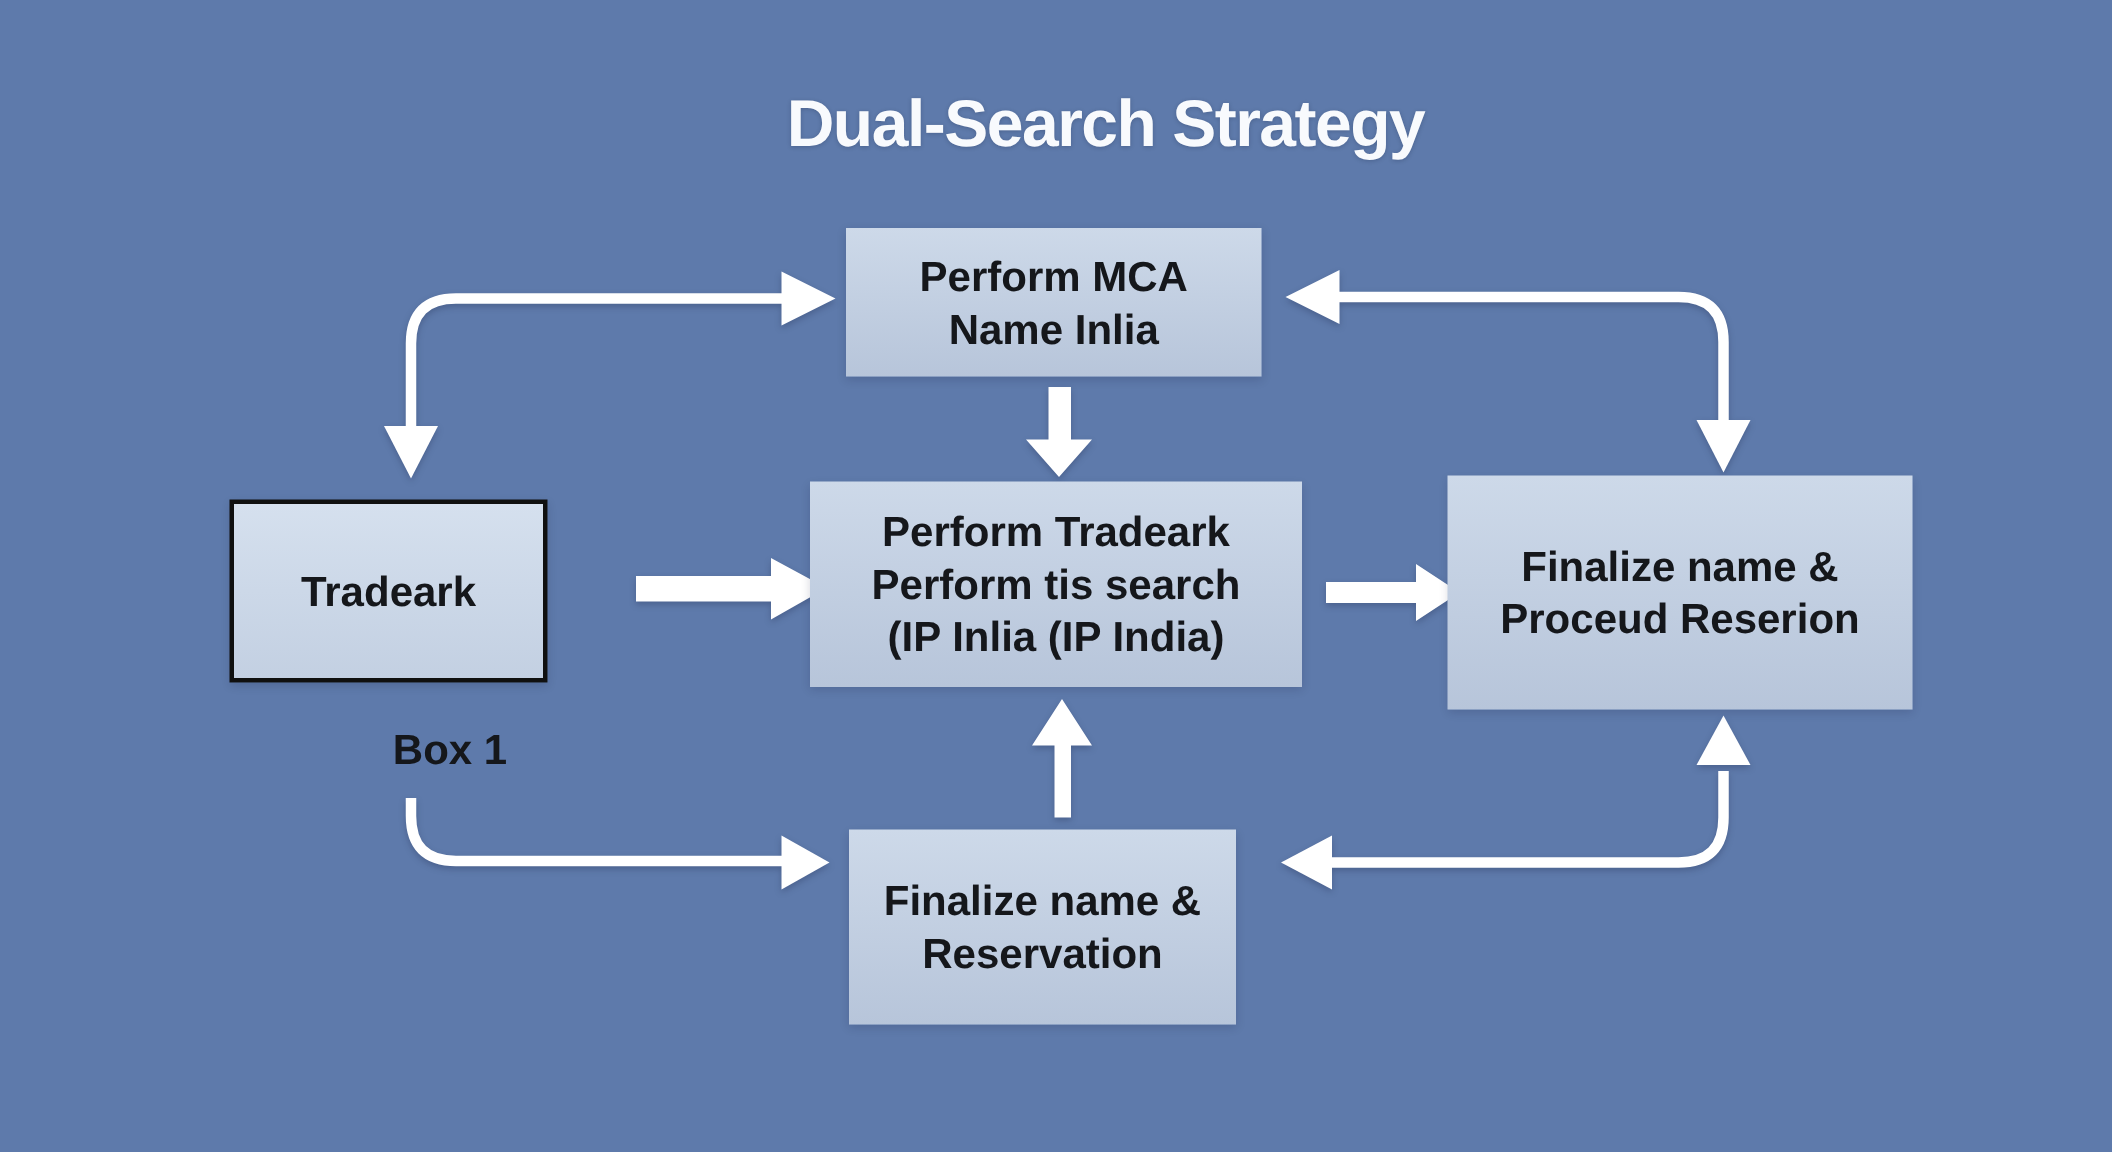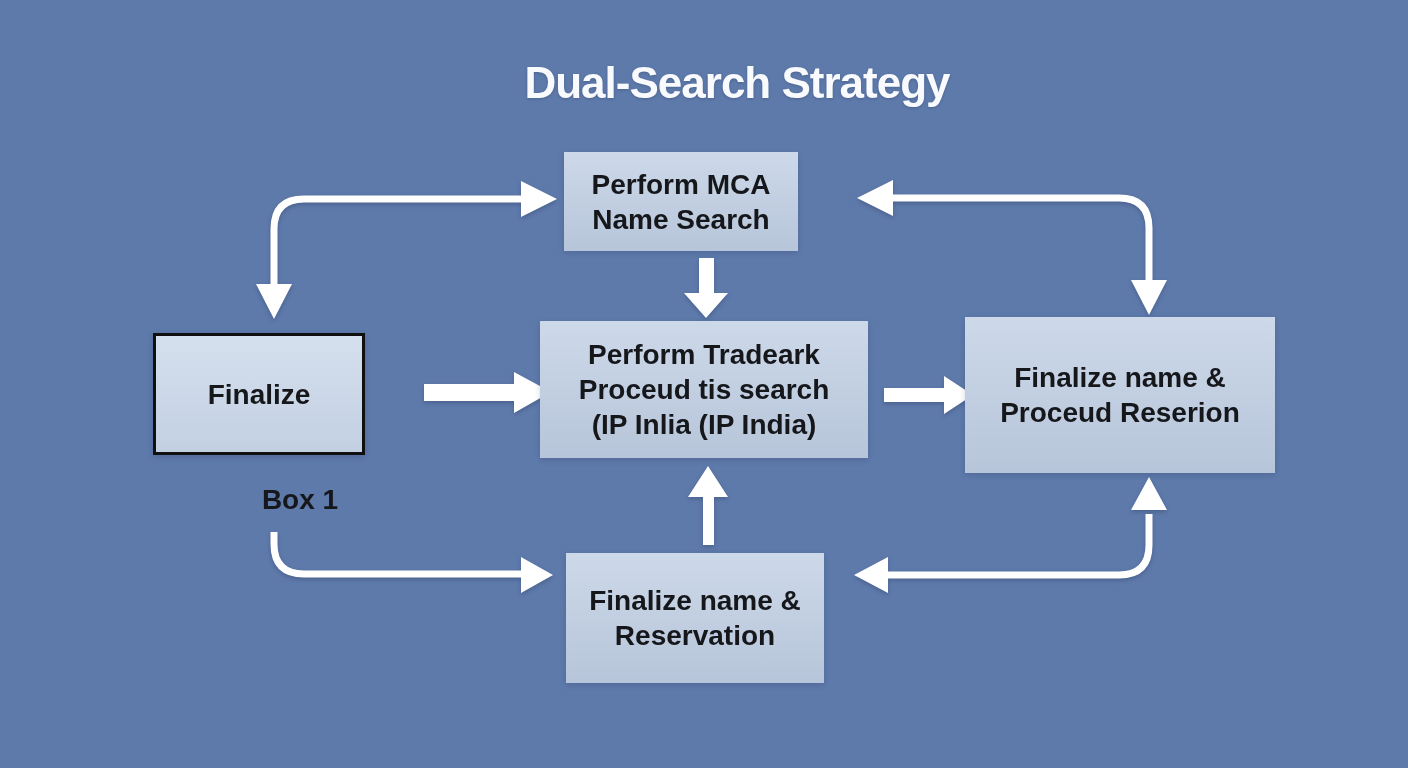--- a/index.html
+++ b/index.html
@@ -22,21 +22,21 @@
   .arrows polygon{fill:var(--arrow-white,#fff);stroke:none;}
   .node{
     position:absolute;box-sizing:border-box;
     display:flex;align-items:center;justify-content:center;text-align:center;
     background:linear-gradient(180deg,var(--box-fill-light,#cdd9e9),var(--box-fill,#b7c5da));
     color:var(--text-dark,#15171b);
     font-weight:bold;font-size:28px;line-height:35px;
     box-shadow:0 2px 6px rgba(20,30,60,.18);
   }
   .node-text span{display:block;}
-  #node-mca{left:564px;top:152px;width:234px;height:99px;}
+  #node-mca{left:564px;top:152px;width:277px;height:99px;}
   #node-brainstorm{left:153px;top:333px;width:212px;height:122px;
     border:3px solid var(--box-border,#101010);
     background:linear-gradient(180deg,#d5e0ee,#c3d0e2);}
   #node-trademark{left:540px;top:321px;width:328px;height:137px;}
   #node-finalize-right{left:965px;top:317px;width:310px;height:156px;}
   #node-finalize-bottom{left:566px;top:553px;width:258px;height:130px;}
   .caption{
     position:absolute;left:252px;top:484px;transform:translateX(-50%);
     font-weight:bold;font-size:28px;color:var(--text-dark,#15171b);
     white-space:nowrap;
@@ -88,34 +88,34 @@
     <g>
       <path d="M868,575 L1103,575 Q1133,575 1133,545 L1133,514"></path>
       <polygon points="872,557 872,593 838,575"></polygon>
       <polygon points="1115,510 1151,510 1133,477"></polygon>
     </g>
   </svg>
 
   <div class="node" id="node-mca">
     <div class="node-text">
       <span>Perform MCA</span>
-      <span>Name Search</span>
+      <span>Name Inlia</span>
     </div>
   </div>
 
   <div class="node" id="node-brainstorm">
     <div class="node-text">
-      <span>Finalize</span>
+      <span>Tradeark</span>
     </div>
   </div>
 
   <div class="node" id="node-trademark">
     <div class="node-text">
       <span>Perform Tradeark</span>
-      <span>Proceud tis search</span>
+      <span>Perform tis search</span>
       <span>(IP Inlia (IP India)</span>
     </div>
   </div>
 
   <div class="node" id="node-finalize-right">
     <div class="node-text">
       <span>Finalize name &amp;</span>
       <span>Proceud Reserion</span>
     </div>
   </div>

